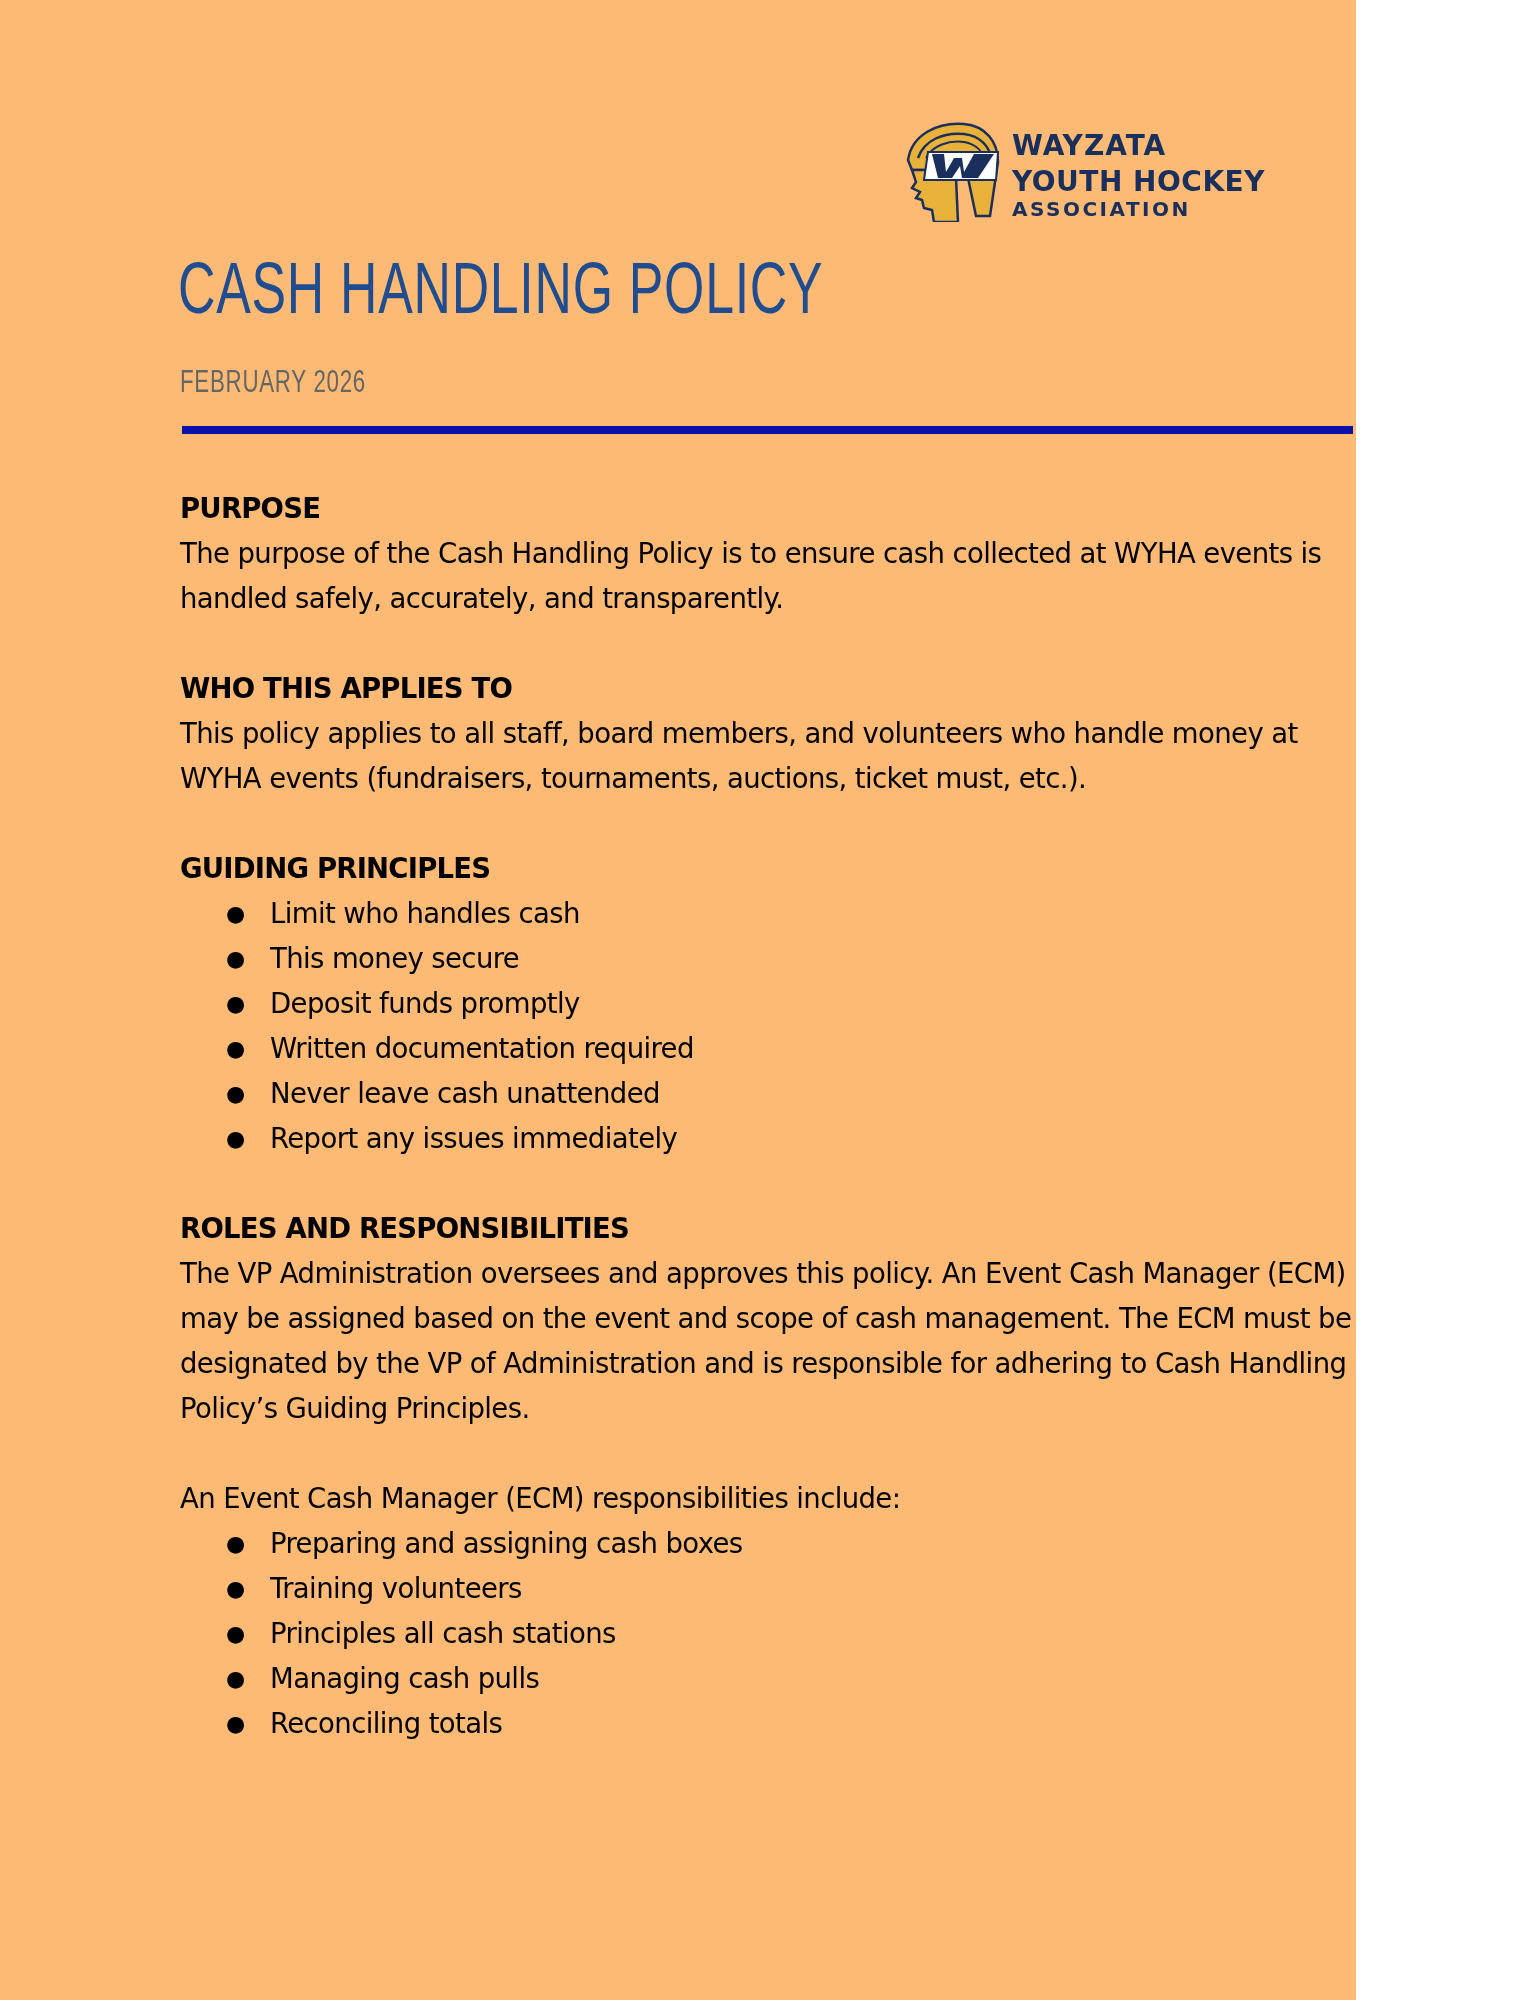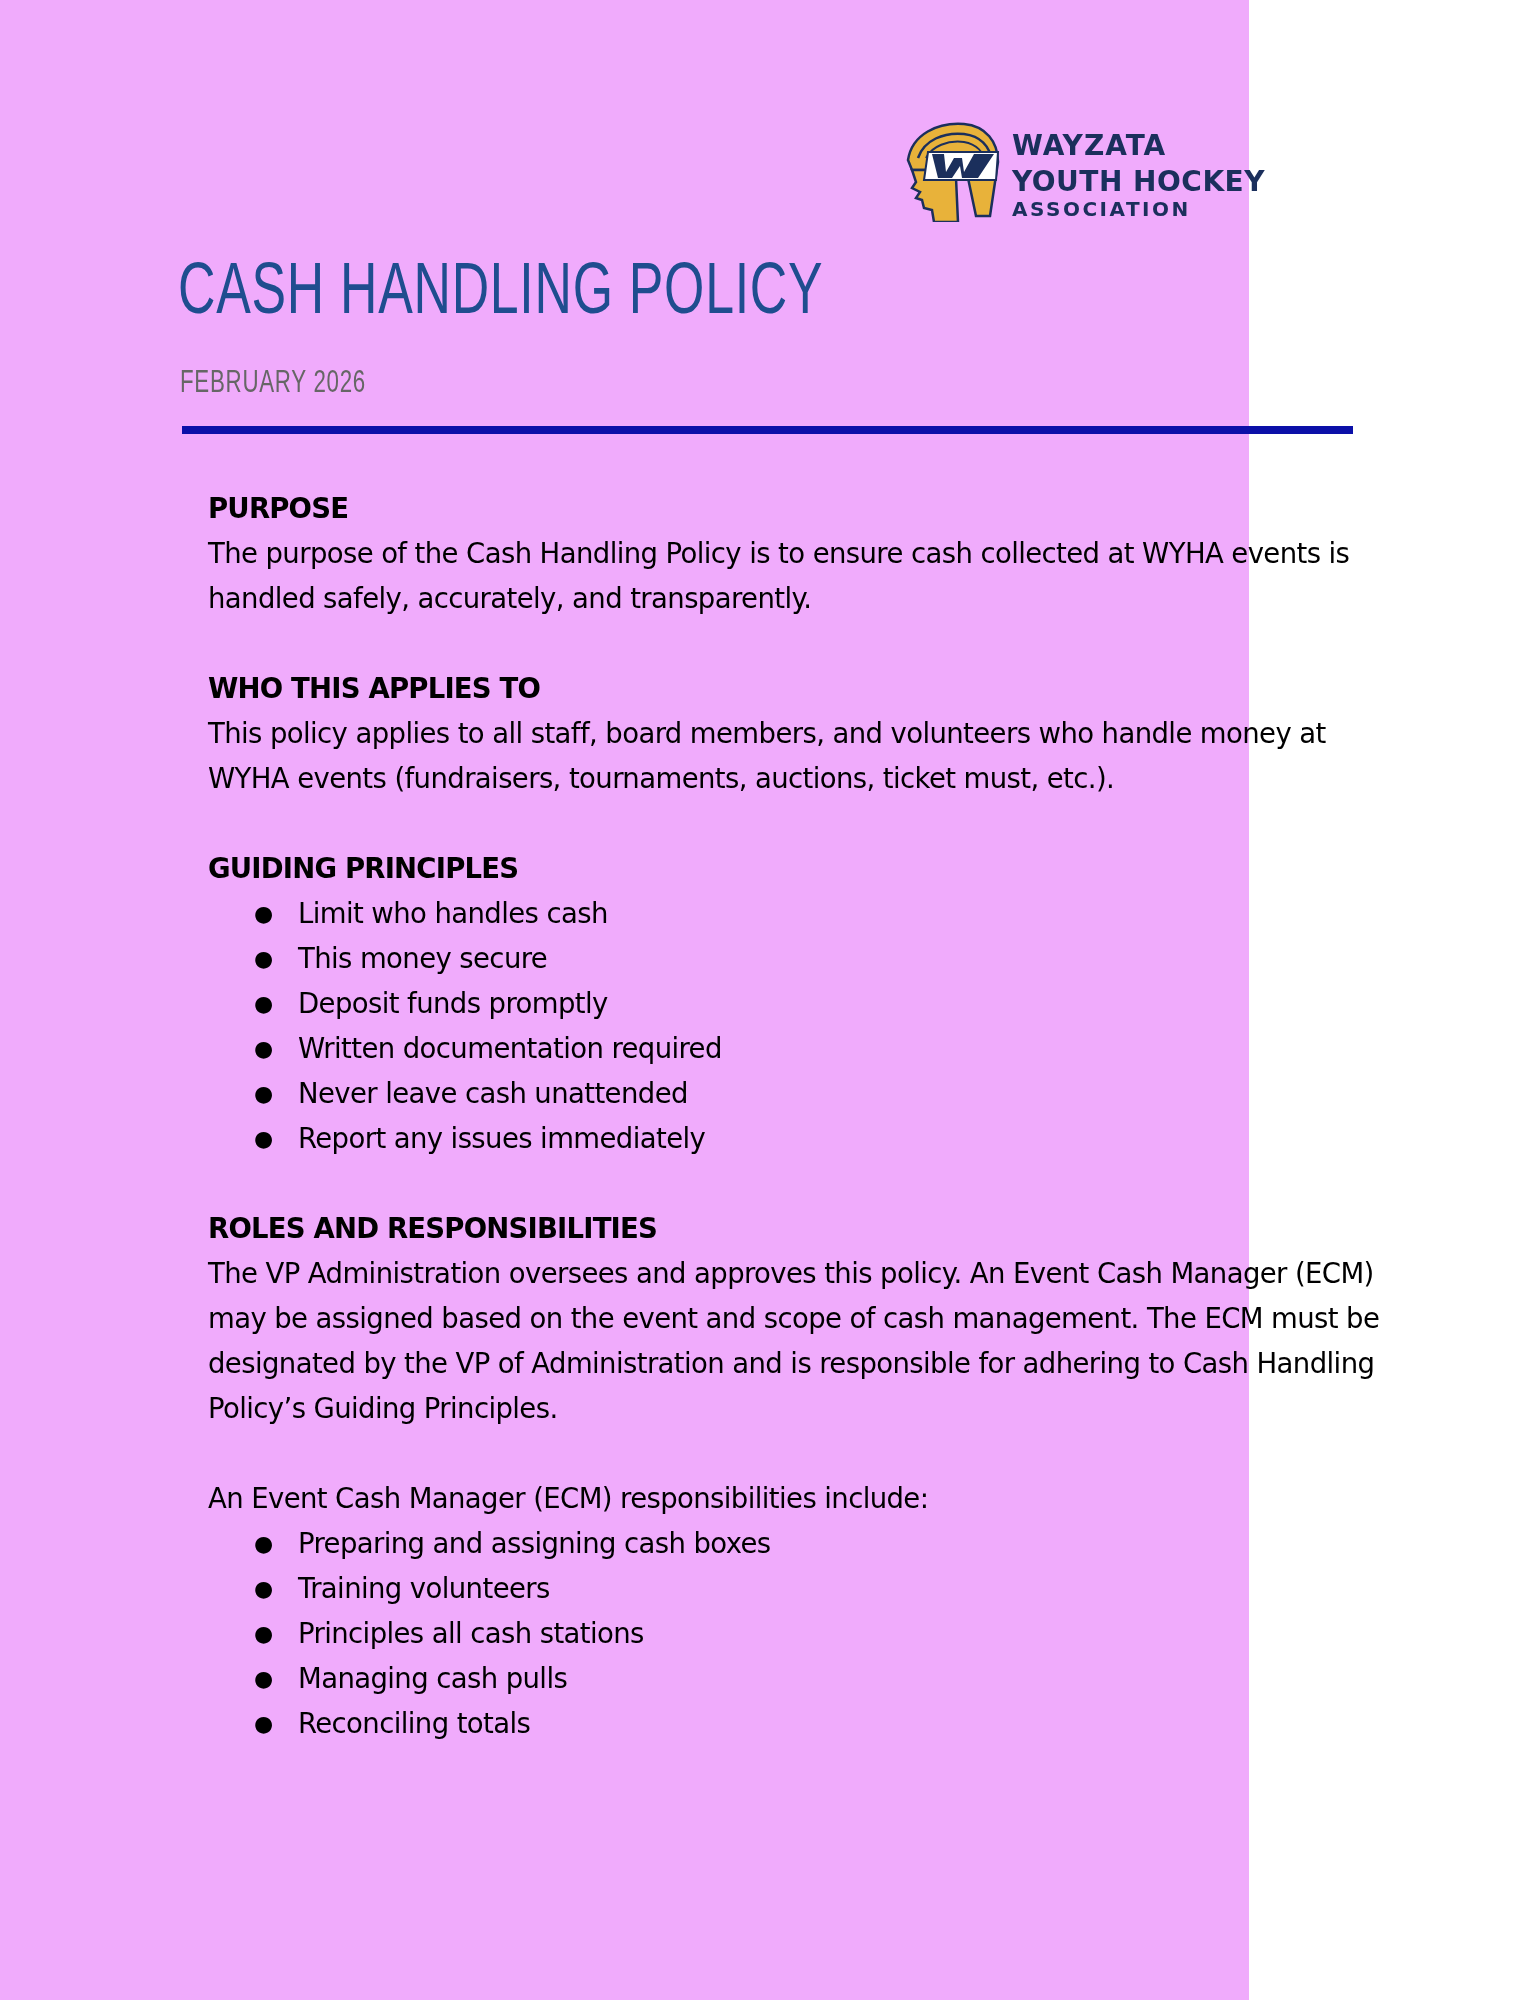--- a/index.html
+++ b/index.html
@@ -1,33 +1,33 @@
 <!DOCTYPE html>
 <html><head>
   <meta charset="utf-8">
   <style>
     html, body { margin: 0; padding: 0; background: #ffffff; }
     body { width: 1529px; height: 2000px; position: relative; overflow: hidden; font-family: "DejaVu Sans", sans-serif; color: #000; }
-    .page { position: absolute; left: 0; top: 0; width: 1249px; height: 2000px; background: #f0abfc; text-decoration: underline; }
+    .page { position: absolute; left: 0; top: 0; width: 1356px; height: 2000px; background: #fdba74; text-decoration: underline; }
 
     
     .logo { position: absolute; left: 898px; top: 118px; width: 410px; height: 106px; }
     .logo-mark { position: absolute; left: 0; top: 0; width: 104px; height: 104px; }
     .logo-text { position: absolute; left: 114px; top: 14px; font-family: "DejaVu Sans", sans-serif; font-weight: bold; color: #1b2f5c; line-height: 1; }
     .logo-line1 { font-size: 28px; letter-spacing: 1px; display: block; height: 28px; }
     .logo-line2 { font-size: 28px; letter-spacing: 0.5px; display: block; height: 28px; margin-top: 8px; }
     .logo-line3 { font-size: 20px; letter-spacing: 2.5px; display: block; margin-top: 3px; }
 
     
     .title { position: absolute; left: 178px; top: 252px; font-family: "Liberation Sans Narrow", "Liberation Sans", sans-serif; font-size: 72px; color: #1f4d8f; transform: scaleX(0.72); transform-origin: left top; letter-spacing: 1px; white-space: nowrap; line-height: 1; }
     .date { position: absolute; left: 180px; top: 366px; font-family: "Liberation Sans", sans-serif; font-size: 31px; color: #666; transform: scaleX(0.72); transform-origin: left top; letter-spacing: 1px; white-space: nowrap; line-height: 1; }
     .rule { position: absolute; left: 182px; top: 426px; width: 1171px; height: 8px; background: #0b10a8; }
 
     
-    .content { position: absolute; left: 180px; top: 486px; width: 1180px; font-family: "DejaVu Sans", sans-serif; font-size: 27.5px; line-height: 45px; letter-spacing: -0.6px; color: #000; margin-left: 28px; }
+    .content { position: absolute; left: 180px; top: 486px; width: 1180px; font-family: "DejaVu Sans", sans-serif; font-size: 27.5px; line-height: 45px; letter-spacing: -0.6px; color: #000; }
     .h { font-weight: bold; letter-spacing: -0.8px; display: block; }
     .p { display: block; }
     .gap { height: 45px; }
     ul { list-style: none; margin: 0; padding: 0; }
     li { position: relative; padding-left: 90px; display: block; }
     li .bullet { position: absolute; left: 46px; top: 0; font-size: 22px; }
   </style>
 </head>
 <body>
 

